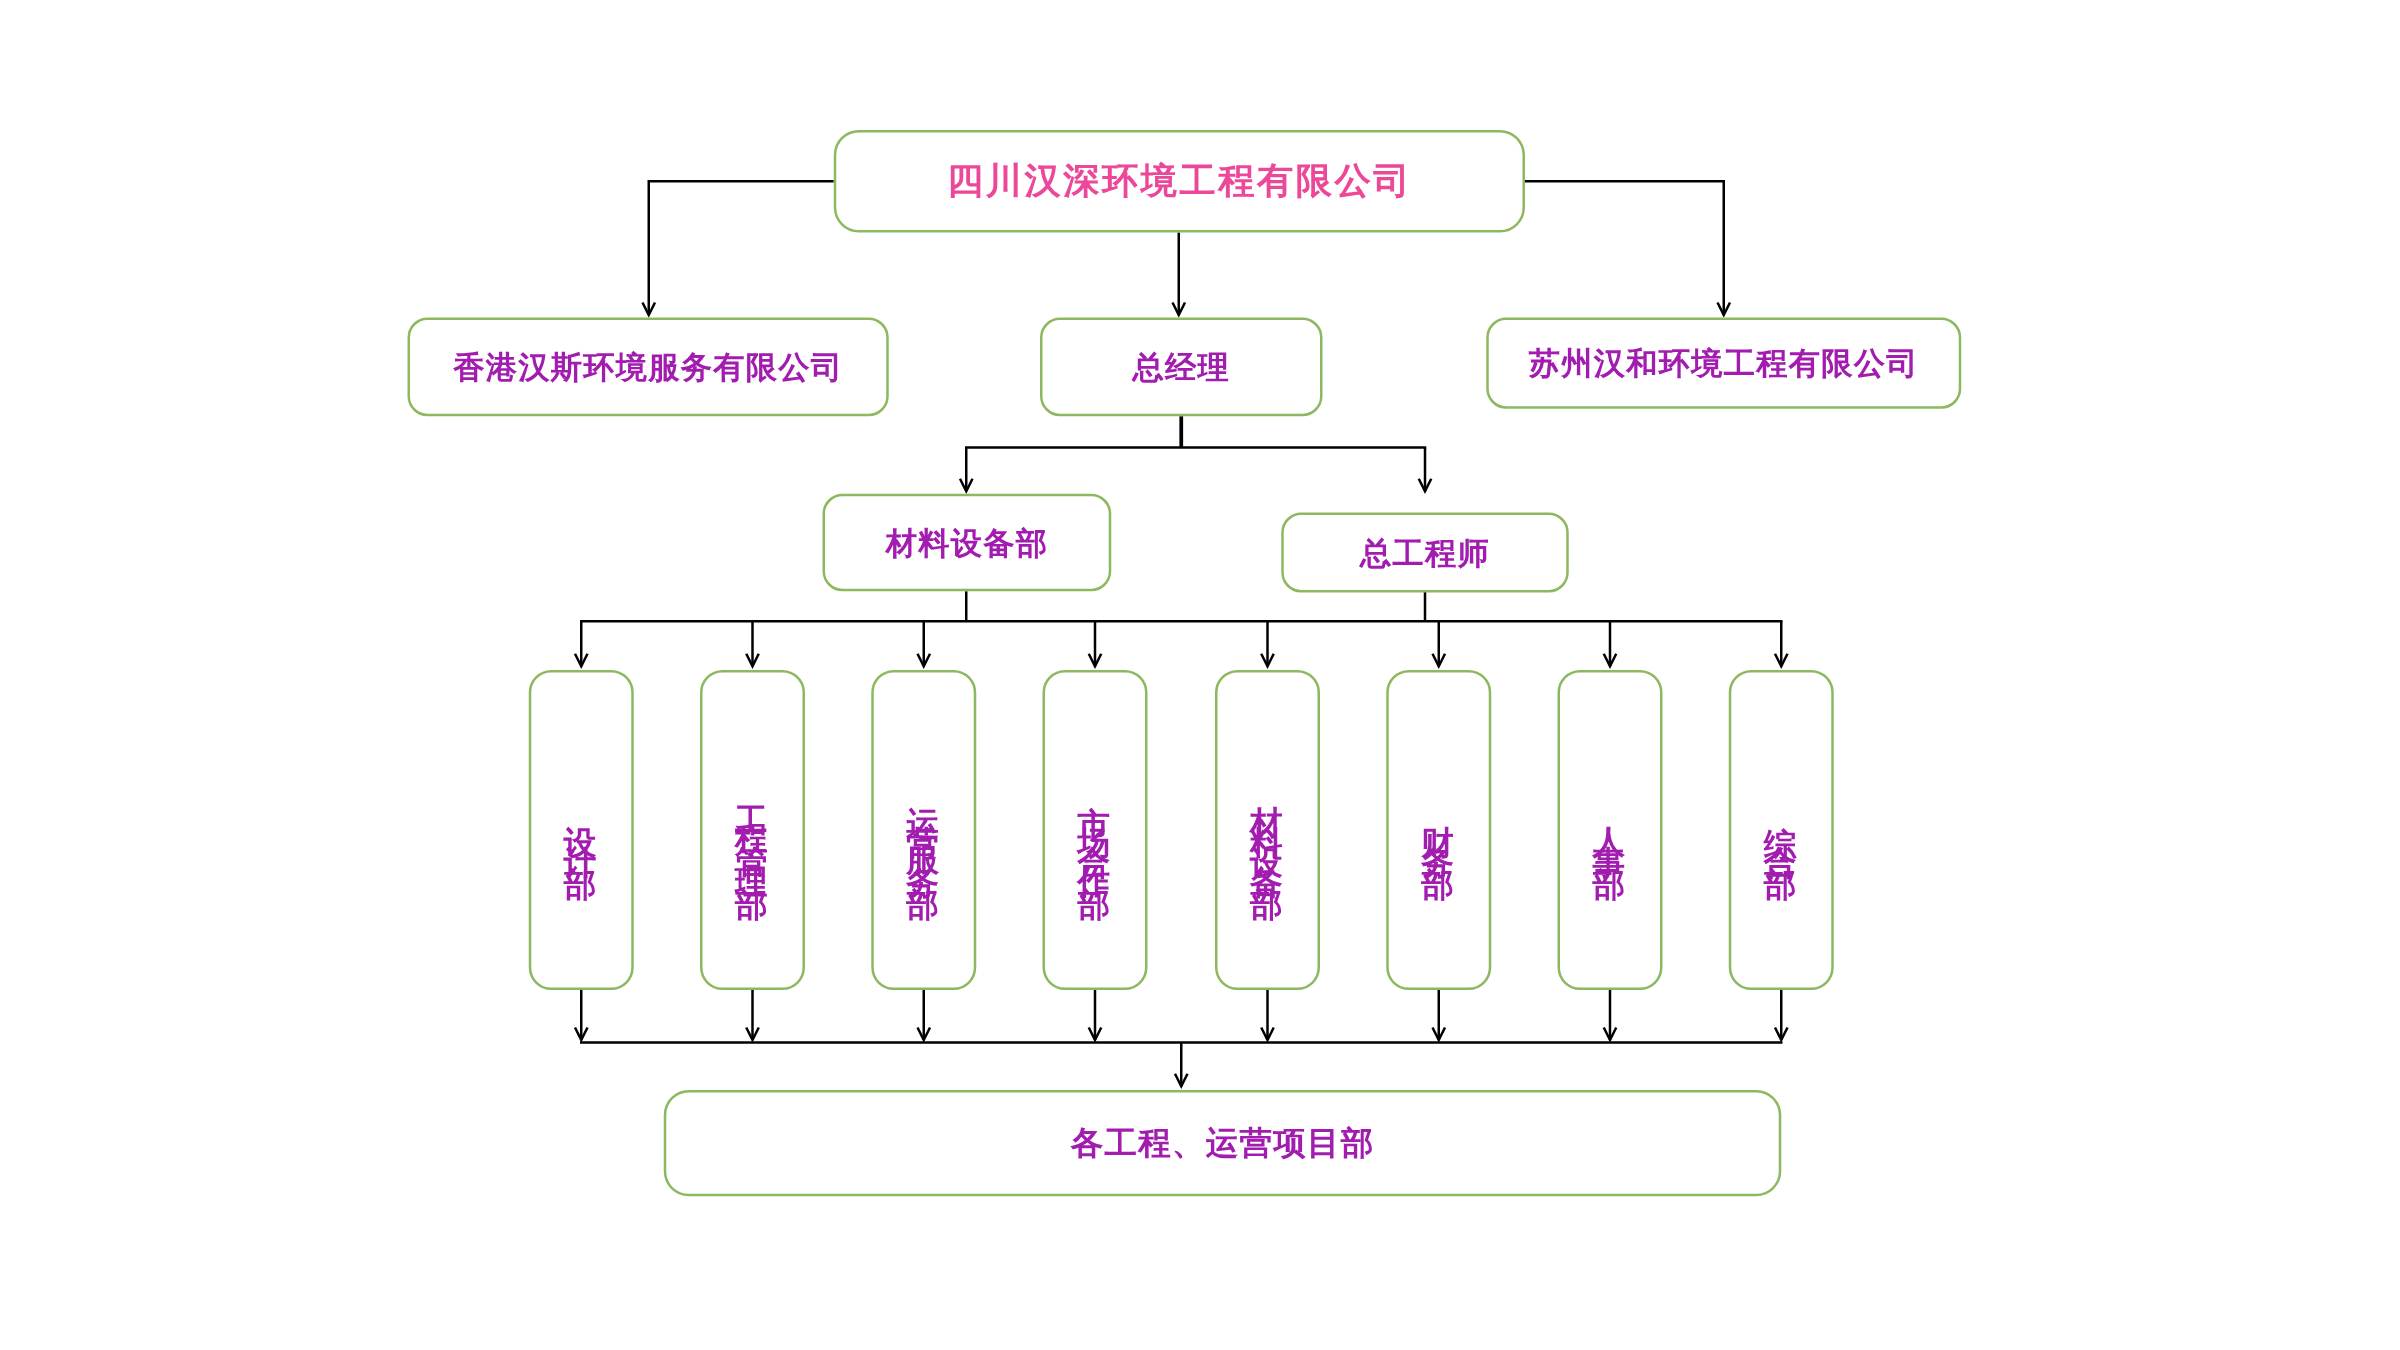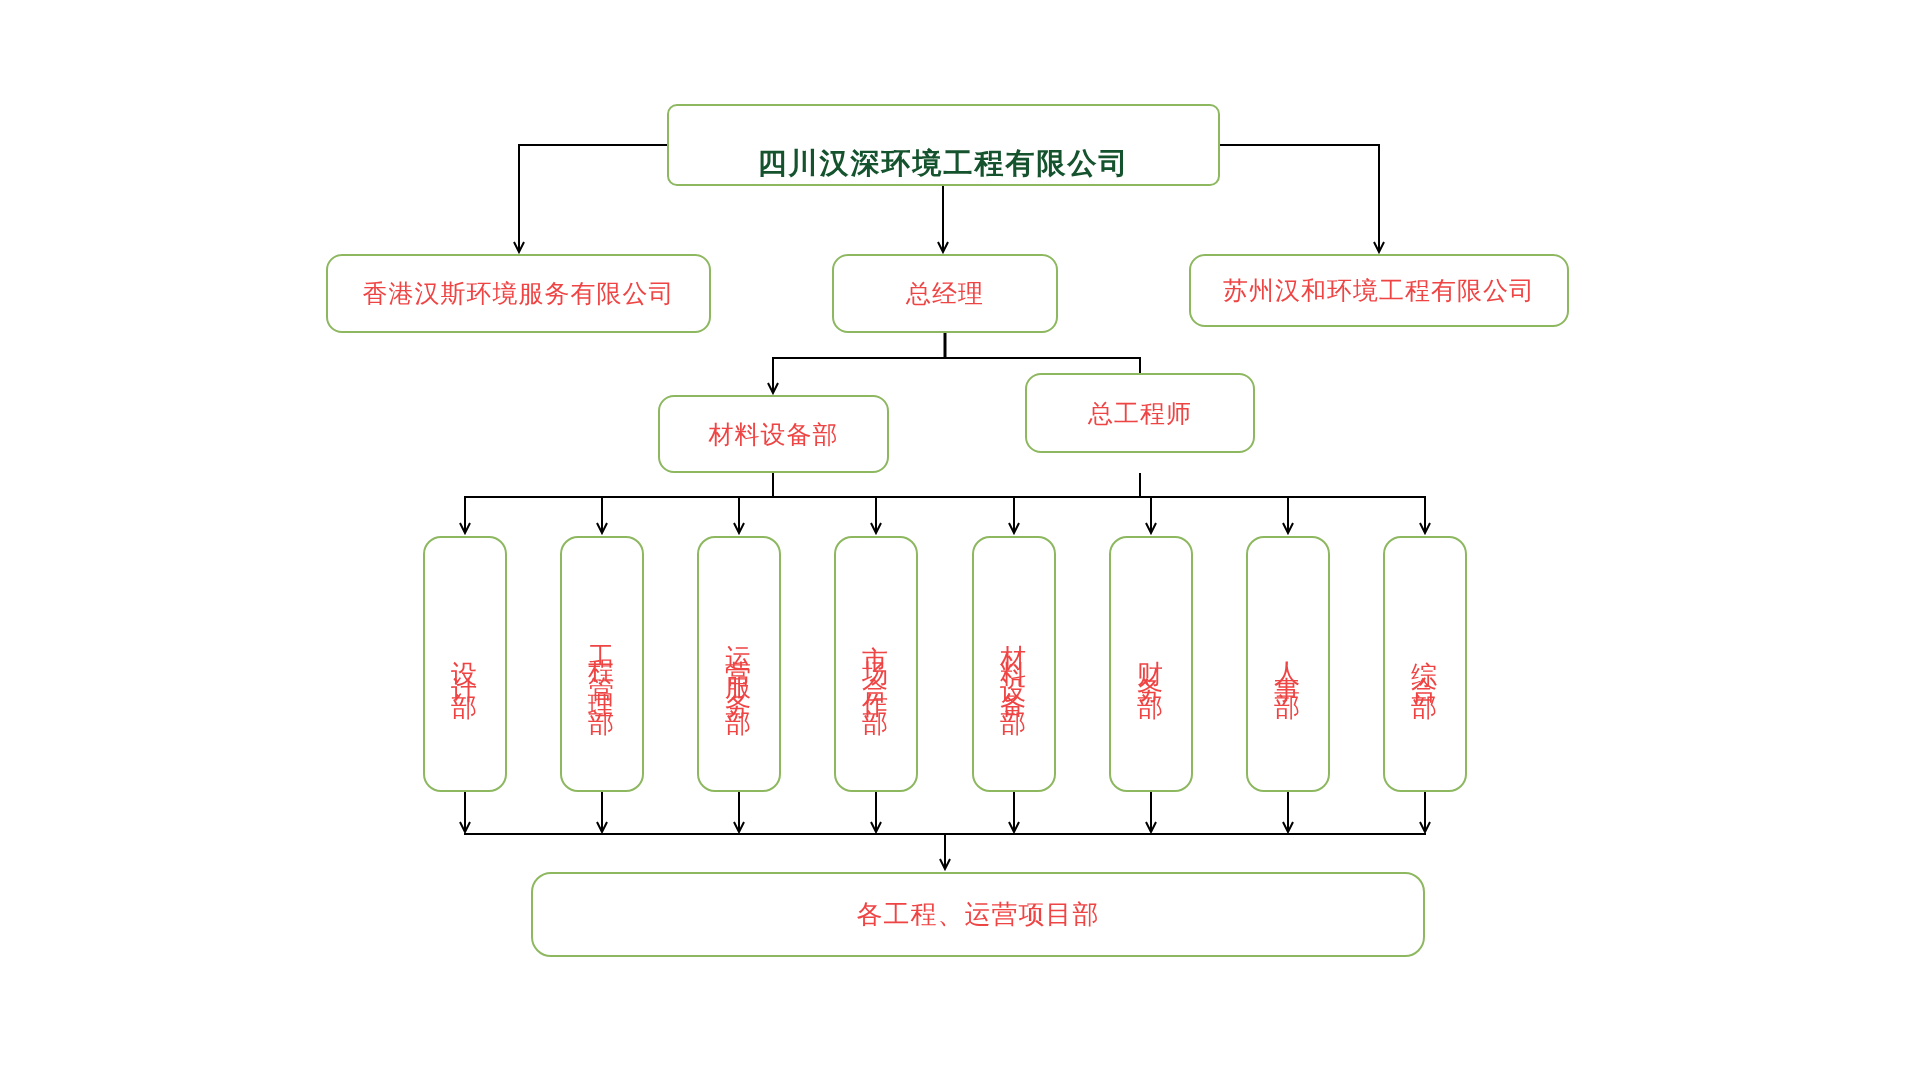--- a/index.html
+++ b/index.html
@@ -25,40 +25,40 @@
   }
   .node {
     position: absolute;
     box-sizing: border-box;
     background: #ffffff;
     border: 2px solid #8db860;
     border-radius: 16px;
     display: flex;
     align-items: center;
     justify-content: center;
-    color: #ef4444;
+    color: #a21caf;
     font-size: 25px;
     letter-spacing: 1px;
     text-align: center;
     white-space: nowrap;
+    font-weight: bold;
   }
   .node-root {
     left: 667px; top: 104px; width: 553px; height: 82px;
     font-size: 29px;
     font-weight: 700;
-    color: #14532d;
-    border-radius: 10px;
+    color: #ec4899;
+    border-radius: 20px;
     letter-spacing: 2px;
-    align-items: flex-end;
   }
   .node-sub-left  { left: 326px;  top: 254px; width: 385px; height: 79px; }
   .node-gm        { left: 832px;  top: 254px; width: 226px; height: 79px; }
   .node-sub-right { left: 1189px; top: 254px; width: 380px; height: 73px; }
   .node-deputy    { left: 658px;  top: 395px; width: 231px; height: 78px; }
-  .node-chiefeng  { left: 1025px; top: 373px; width: 230px; height: 80px; }
+  .node-chiefeng  { left: 1025px; top: 410px; width: 230px; height: 64px; }
   .node-dept {
     top: 536px;
     width: 84px;
     height: 256px;
     border-radius: 18px;
     writing-mode: vertical-rl;
     text-orientation: upright;
     letter-spacing: 16px;
     font-size: 26px;
     white-space: normal;

